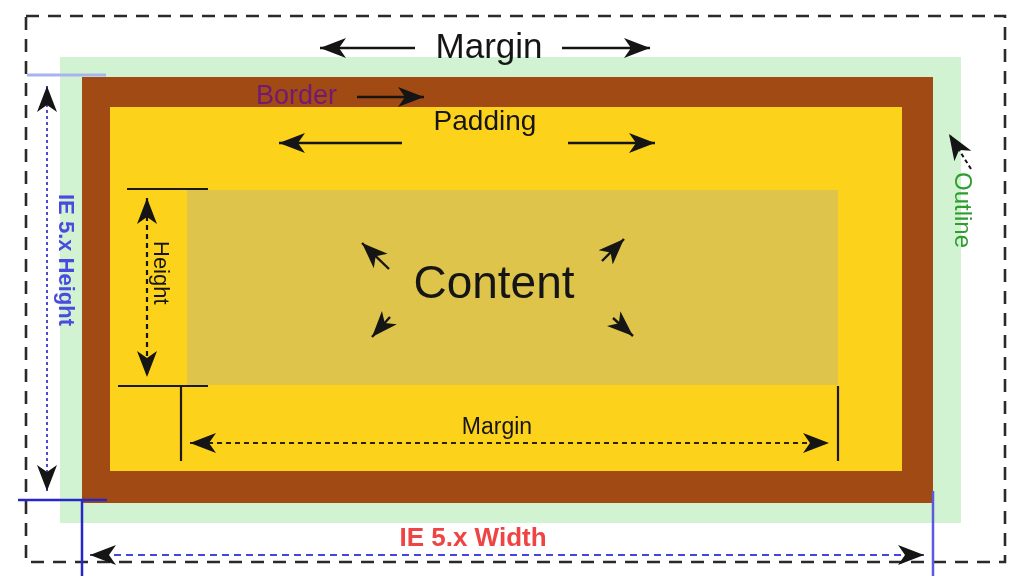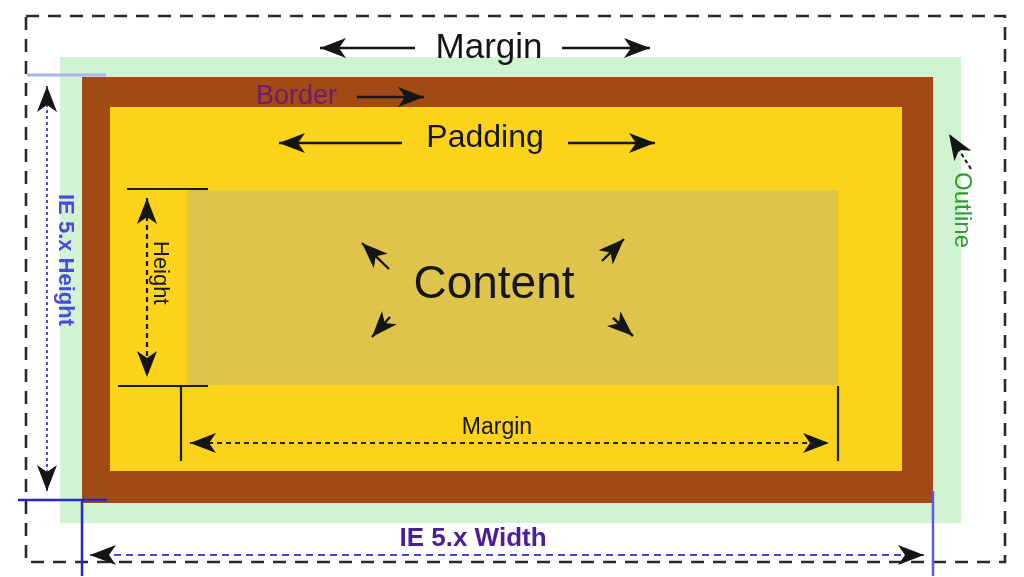--- a/index.html
+++ b/index.html
@@ -11,26 +11,26 @@
   .outline-area{left:60px;top:57px;width:901px;height:466px;background:#d2f3d2;}
   .border-area{left:82px;top:77px;width:851px;height:426px;background:#a24a13;}
   .padding-area{left:110px;top:107px;width:792px;height:364px;background:#fdd21b;}
   .content-area{left:187px;top:190px;width:651px;height:195px;background:#dfc44c;}
   svg.overlay{position:absolute;left:0;top:0;width:1024px;height:577px;}
   .lbl{position:absolute;color:#151515;white-space:nowrap;line-height:1.05;}
   .centered{transform:translateX(-50%);}
   .v{writing-mode:vertical-rl;text-orientation:mixed;}
   .lbl-margin{left:489px;top:28px;font-size:35px;}
   .lbl-border{left:256px;top:81px;font-size:27px;font-weight:normal;color:#701a75;}
-  .lbl-padding{left:485px;top:120px;font-size:32px;}
+  .lbl-padding{left:485px;top:106px;font-size:28px;}
   .lbl-content{left:494px;top:258px;font-size:46px;text-align:right;}
   .lbl-height{left:150px;top:241px;font-size:22px;}
   .lbl-width{left:497px;top:414px;font-size:23px;}
   .lbl-ie-height{left:55px;top:194px;font-size:22px;font-weight:bold;color:#4a4ae0;}
-  .lbl-ie-width{left:473px;top:524px;font-size:26px;font-weight:bold;color:#4c1d95;}
+  .lbl-ie-width{left:473px;top:524px;font-size:26px;font-weight:bold;color:#ef4444;}
   .lbl-outline{left:951px;top:172px;font-size:24px;color:#2f9e2f;}
 </style>
 </head>
 <body>
 
 <div class="stage">
 
   <div class="box outline-area"></div>
   <div class="box border-area"></div>
   <div class="box padding-area"></div>

